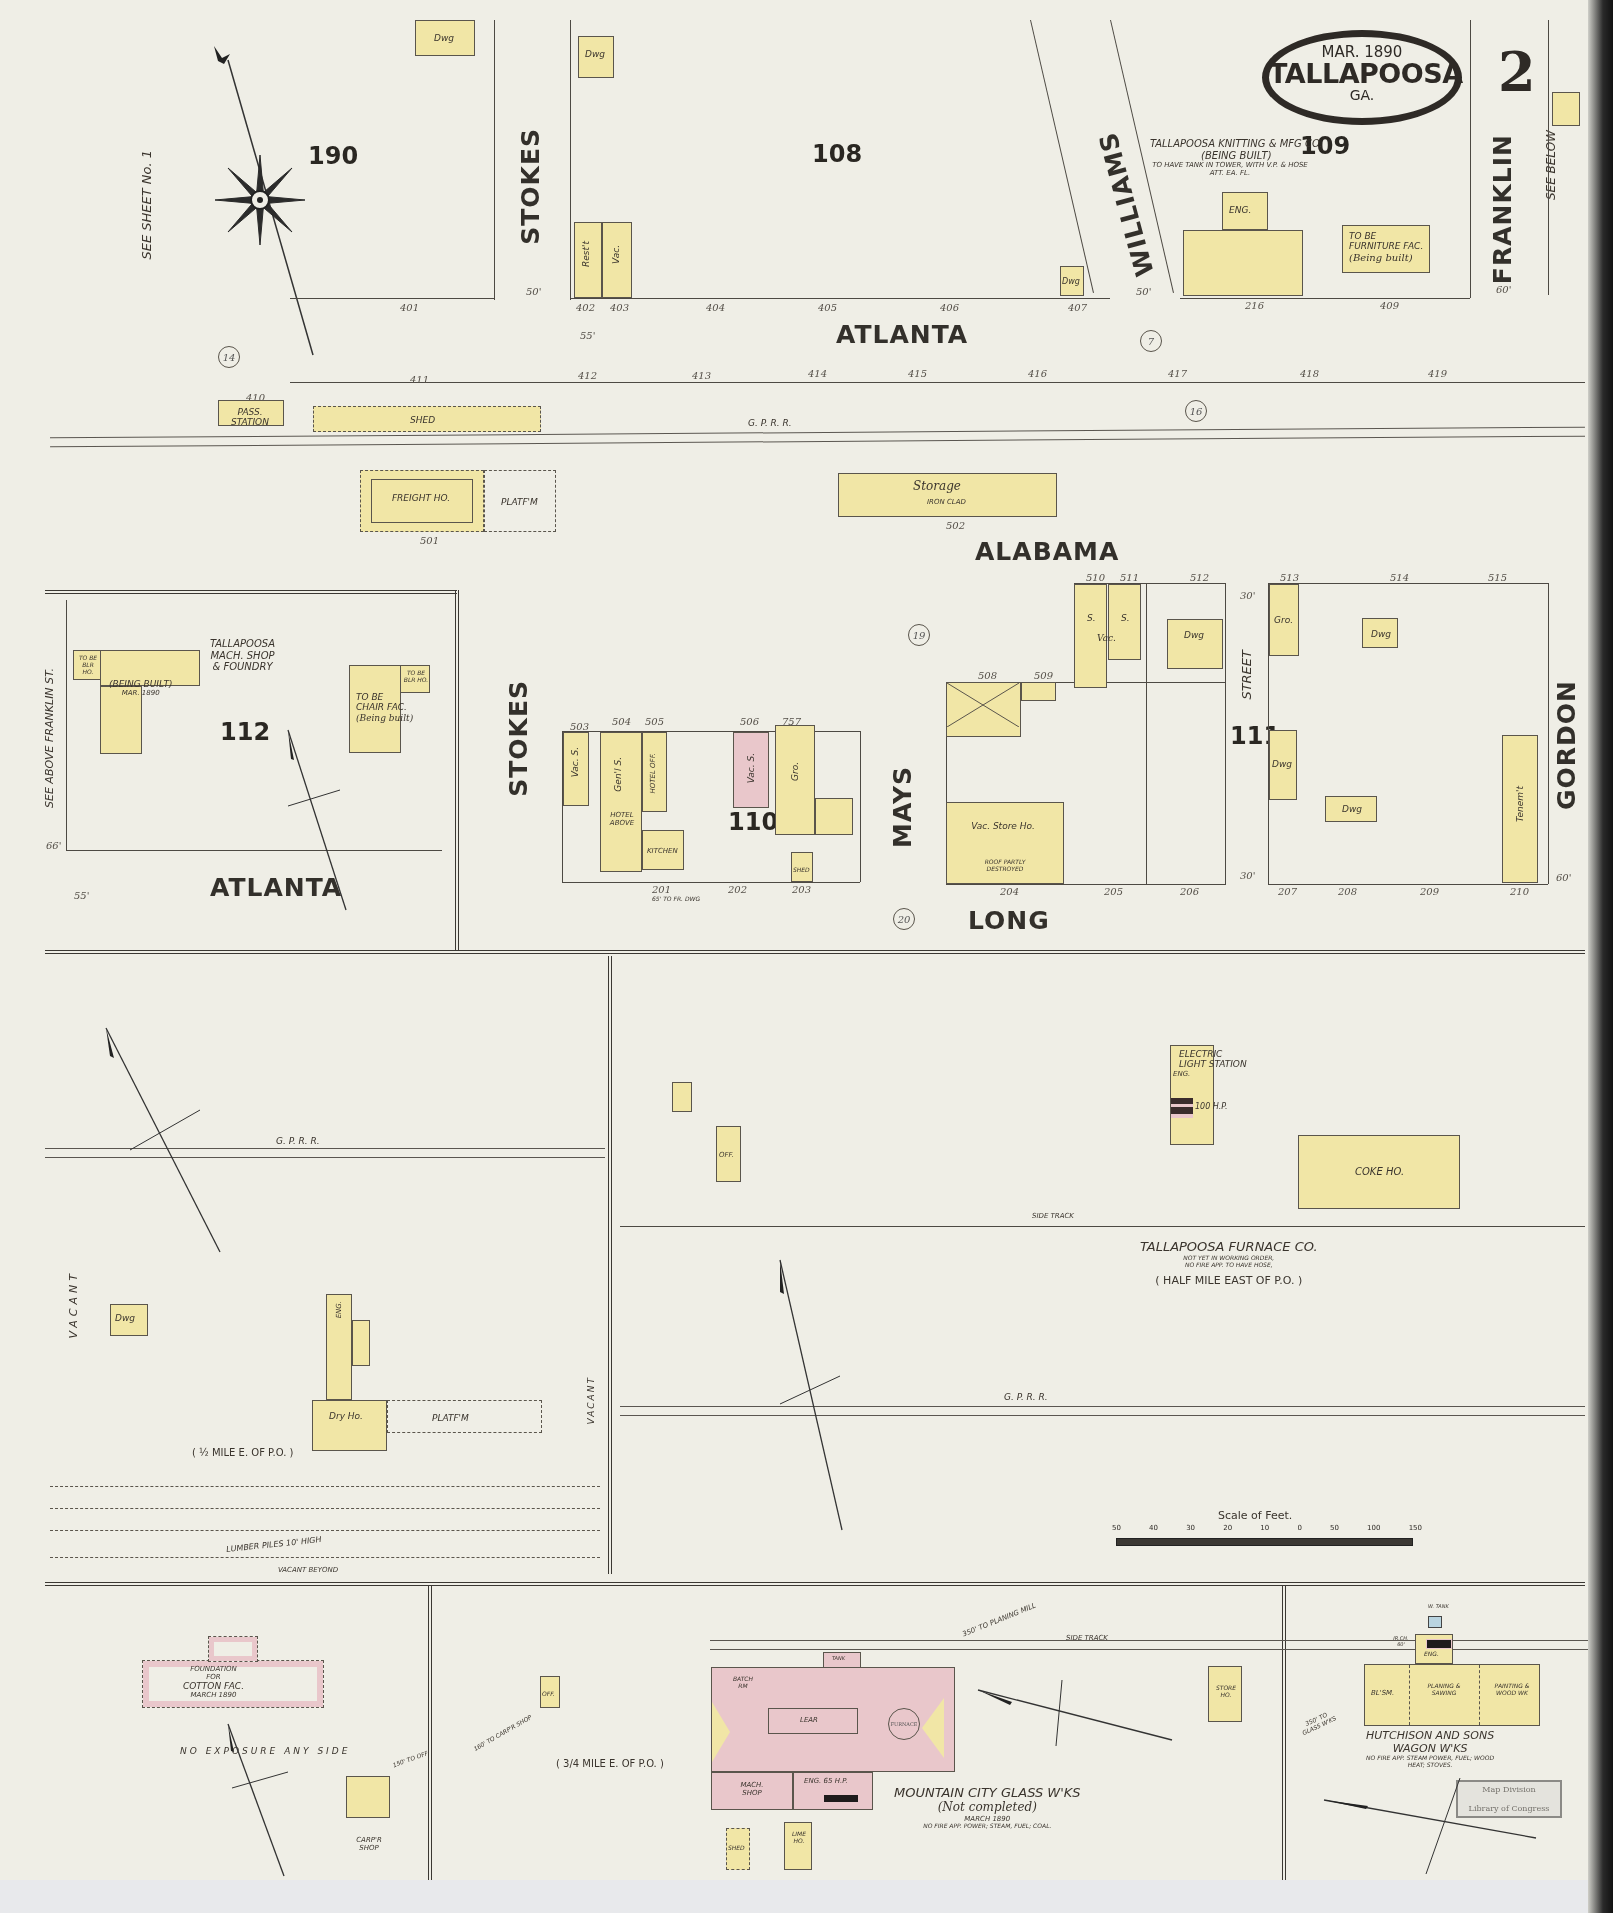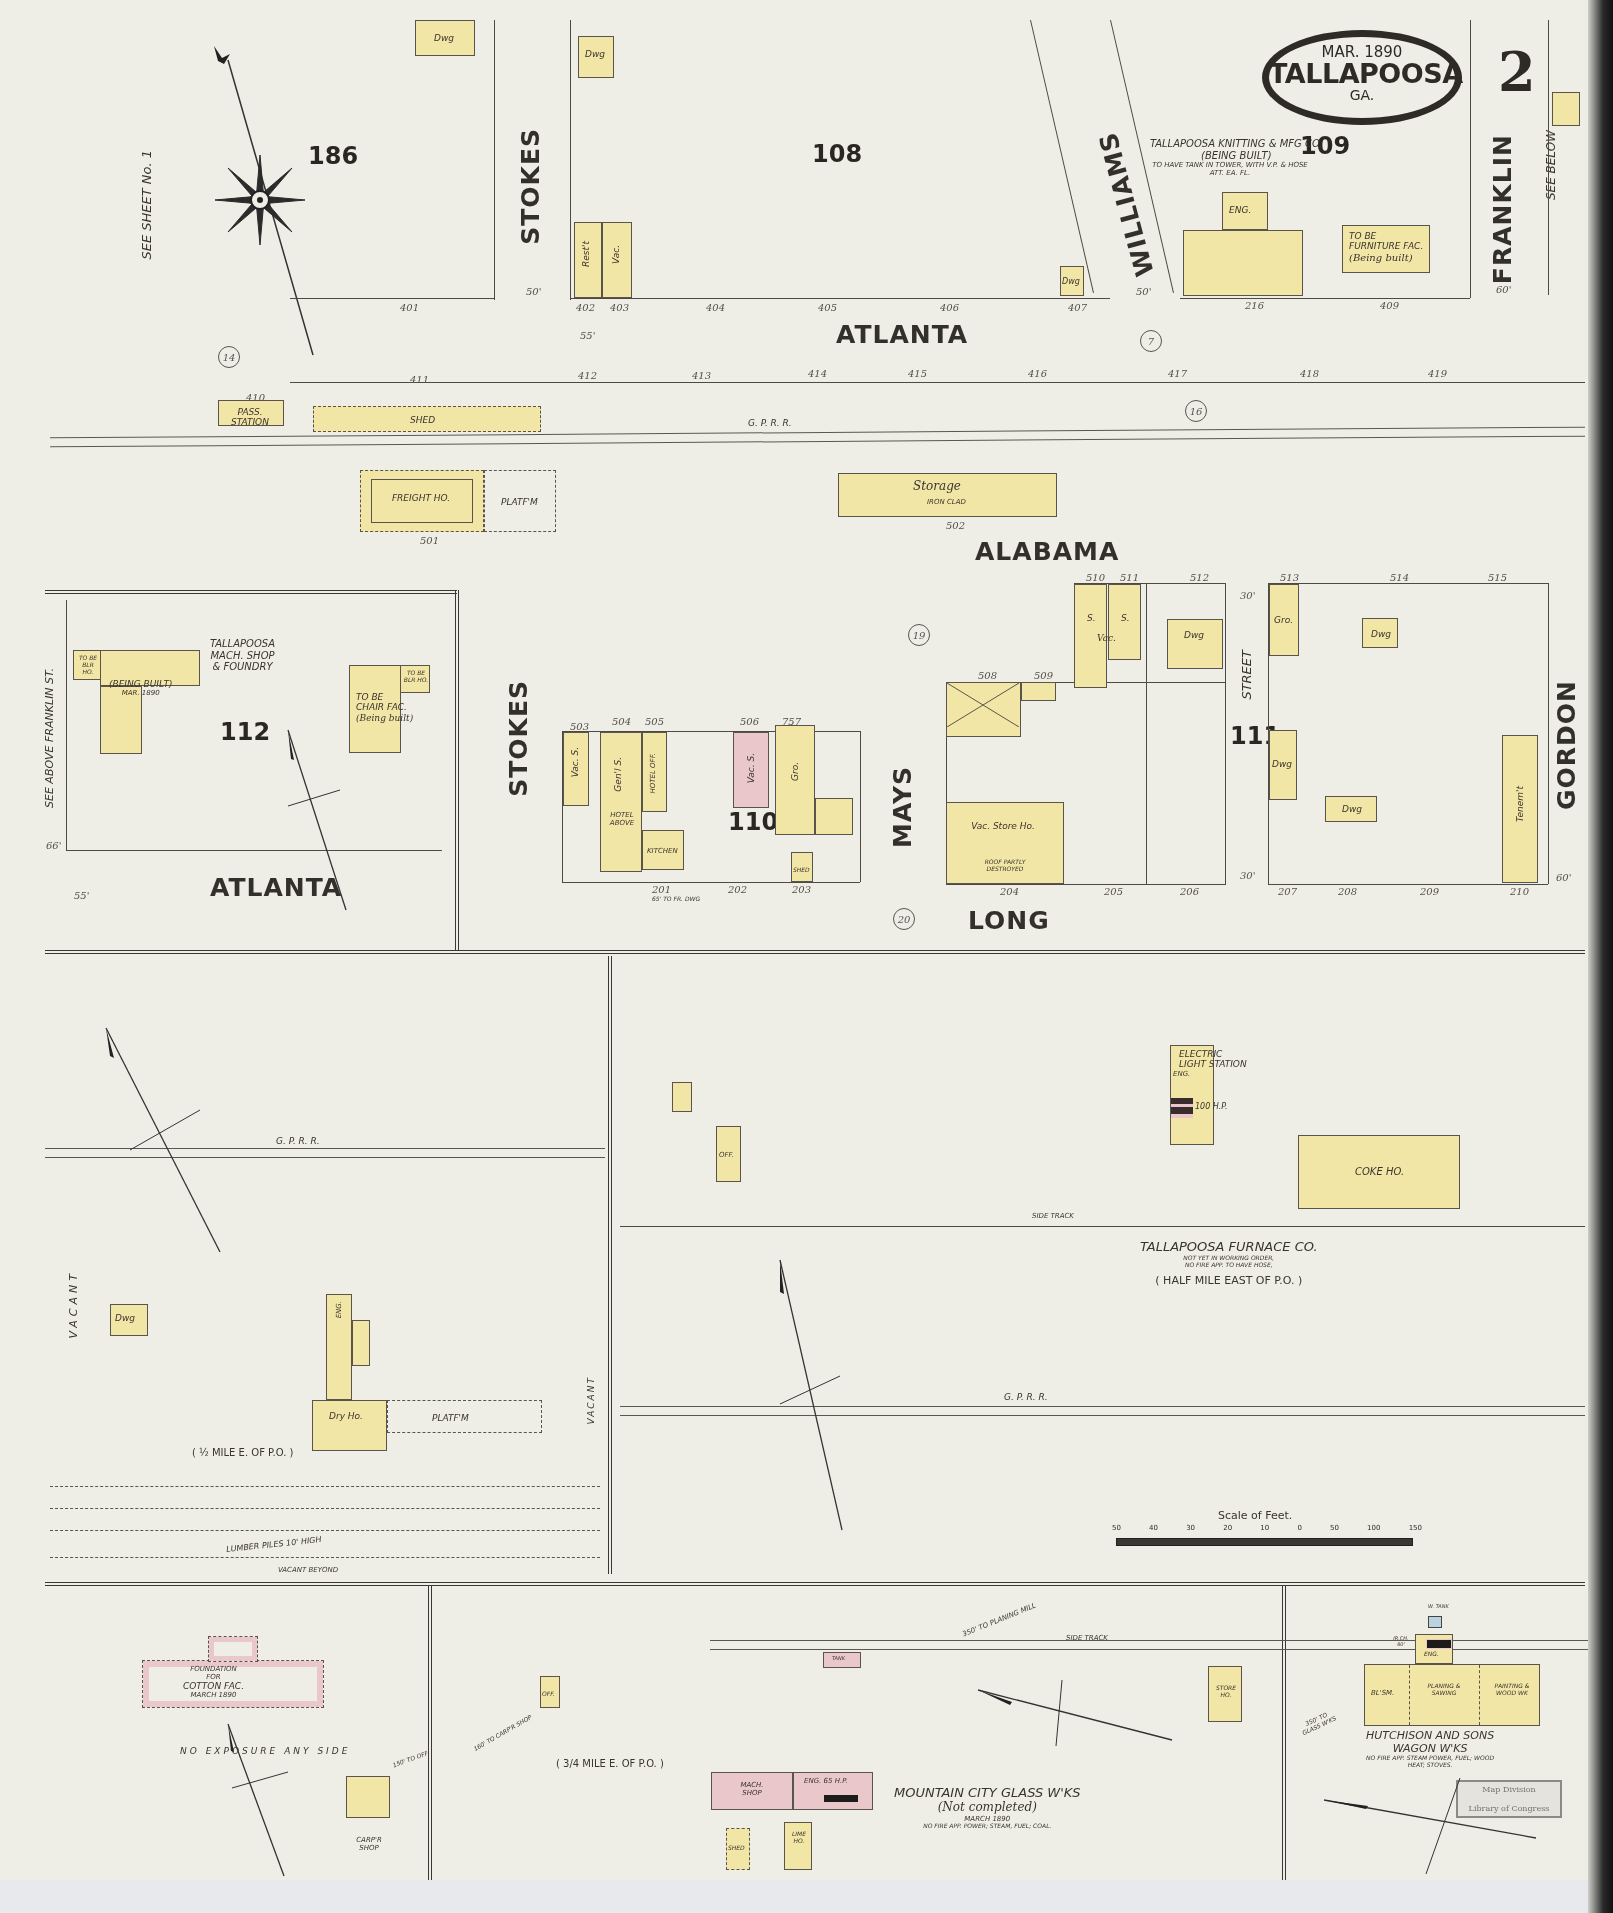--- a/index.html
+++ b/index.html
@@ -48,21 +48,21 @@
           <polygon points="32,32 3,-2 -2,3"></polygon>
         <polygon points="32,-32 2,3 -3,-2"></polygon>
           <polygon points="-32,32 2,3 -3,-2"></polygon>
       </g>
       <circle r="9" fill="#efeee6" stroke="#222" stroke-width="2"></circle>
       <circle r="3" fill="#222"></circle>
     </g>
     <path d="M24,6 l8,12 l8,-4 l-6,10 l-6,-3z" fill="#222"></path>
   </svg>
 
-  <div class="blockno" style="left:308px;top:142px;">186</div>
+  <div class="blockno" style="left:308px;top:142px;">190</div>
   <div class="blockno" style="left:812px;top:140px;">108</div>
   <div class="blockno" style="left:1300px;top:132px;">109</div>
   <div class="blockno" style="left:220px;top:718px;">112</div>
   <div class="blockno" style="left:728px;top:808px;">110</div>
   <div class="blockno" style="left:1230px;top:722px;">111</div>
 
   <div class="street" style="left:836px;top:320px;">ATLANTA</div>
   <div class="street" style="left:975px;top:537px;">ALABAMA</div>
   <div class="street" style="left:210px;top:873px;">ATLANTA</div>
   <div class="street" style="left:968px;top:906px;">LONG</div>
@@ -387,20 +387,30 @@
   <div class="lbl" style="left:392px;top:1756px;font-size:6px;transform:rotate(-20deg);">150' TO OFF.</div>
 
   <div class="bldg" style="left:540px;top:1676px;width:20px;height:32px;">
       <span class="lbl" style="left:1px;top:14px;font-size:6px;">OFF.</span>
     </div>
   <div class="lbl" style="left:470px;top:1730px;font-size:6px;transform:rotate(-30deg);">160' TO CARP'R SHOP</div>
   <div class="lbl" style="left:556px;top:1758px;font-size:10px;font-style:normal;">( 3/4 MILE E. OF P.O. )</div>
   <div class="rr" style="left:710px;top:1640px;width:878px;"></div>
   <div class="lbl" style="left:1066px;top:1634px;font-size:7px;">SIDE TRACK</div>
   <div class="lbl" style="left:960px;top:1616px;font-size:7px;transform:rotate(-22deg);">350' TO PLANING MILL</div>
+  <div class="bldg brick" style="left:711px;top:1667px;width:244px;height:105px;">
+    <span class="lbl" style="left:16px;top:8px;font-size:6px;width:30px;white-space:normal;">BATCH RM</span>
+    <div style="position:absolute;left:56px;top:40px;width:88px;height:24px;border:1.3px solid #5a554c;"></div>
+    <span class="lbl" style="left:88px;top:48px;font-size:7px;">LEAR</span>
+    <div class="circle" style="left:176px;top:40px;width:30px;height:30px;font-size:5px;font-style:normal;">
+        <span>FURNACE</span>
+      </div>
+    <div style="position:absolute;left:210px;top:30px;width:22px;height:60px;background:#f1e6a6;clip-path:polygon(0 50%,100% 0,100% 100%);"></div>
+    <div style="position:absolute;left:0;top:34px;width:18px;height:60px;background:#f1e6a6;clip-path:polygon(0 0,100% 50%,0 100%);"></div>
+  </div>
   <div class="bldg brick" style="left:823px;top:1652px;width:38px;height:16px;">
       <span class="lbl" style="left:8px;top:3px;font-size:5px;">TANK</span>
     </div>
   <div class="bldg brick" style="left:711px;top:1772px;width:82px;height:38px;">
       <span class="lbl" style="left:20px;top:8px;font-size:7px;width:40px;white-space:normal;">MACH. SHOP</span>
     </div>
   <div class="bldg brick" style="left:793px;top:1772px;width:80px;height:38px;">
     <span class="lbl" style="left:10px;top:4px;font-size:7px;">ENG. 65 H.P.</span>
     <div style="position:absolute;left:30px;top:22px;width:34px;height:7px;background:#1e1b1b;"></div>
   </div>

